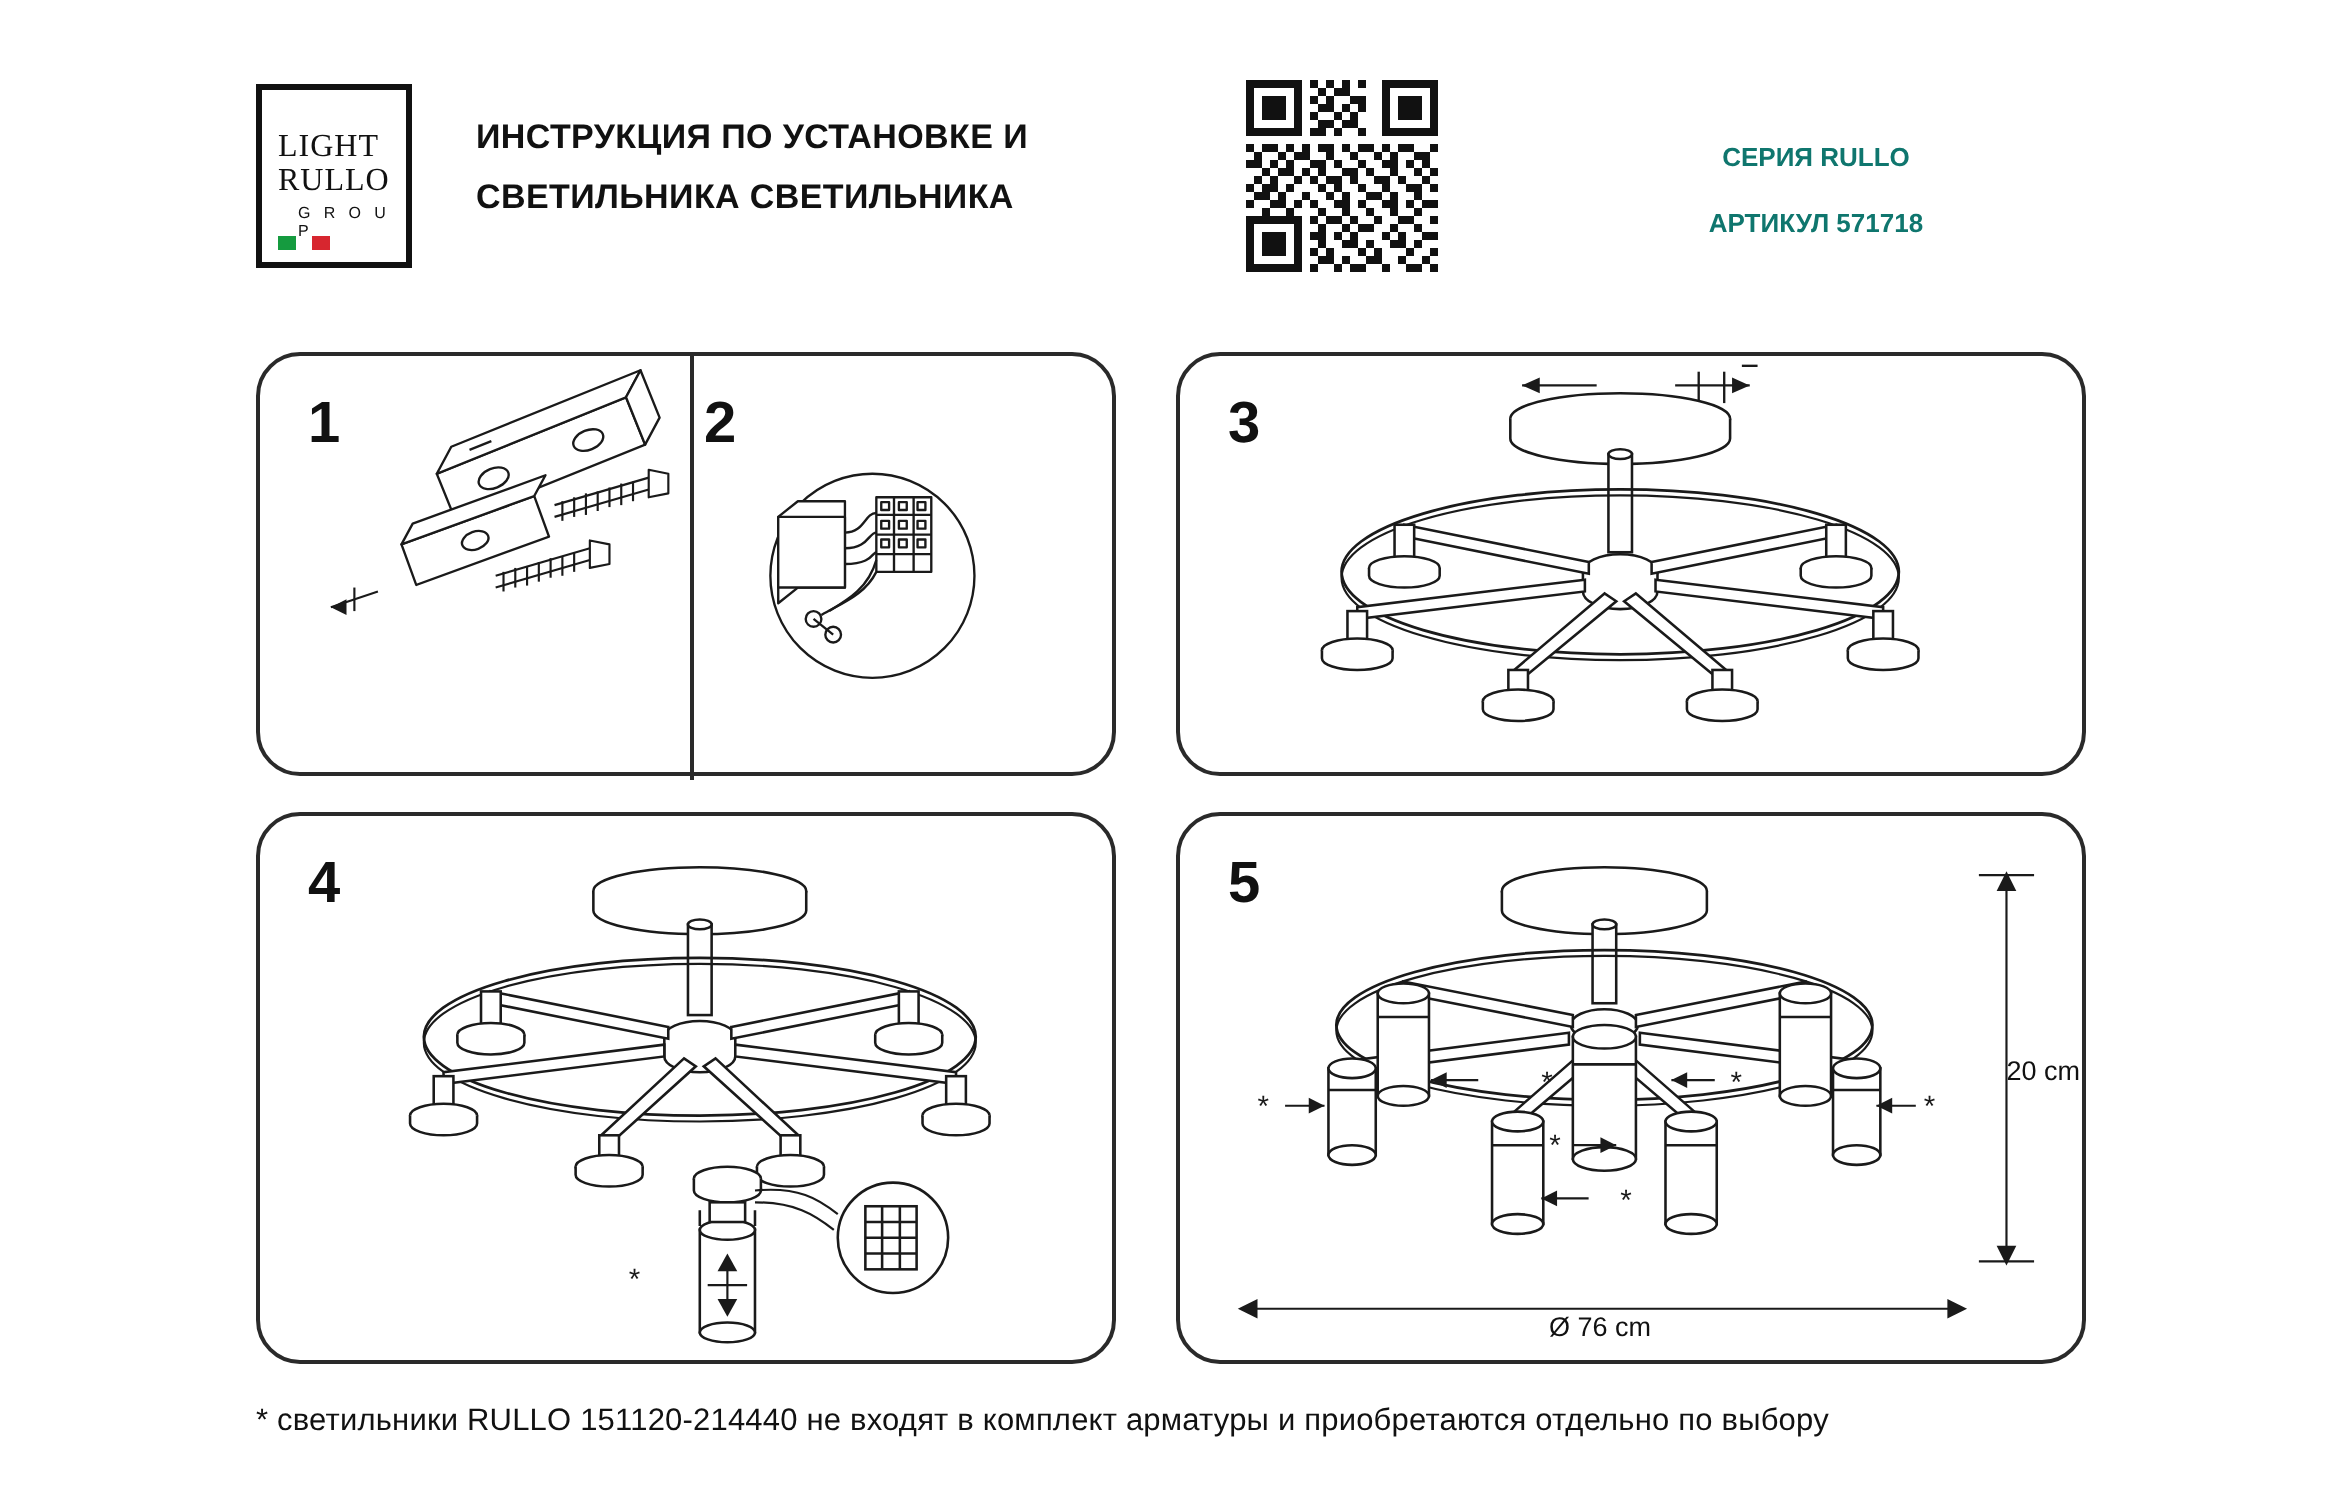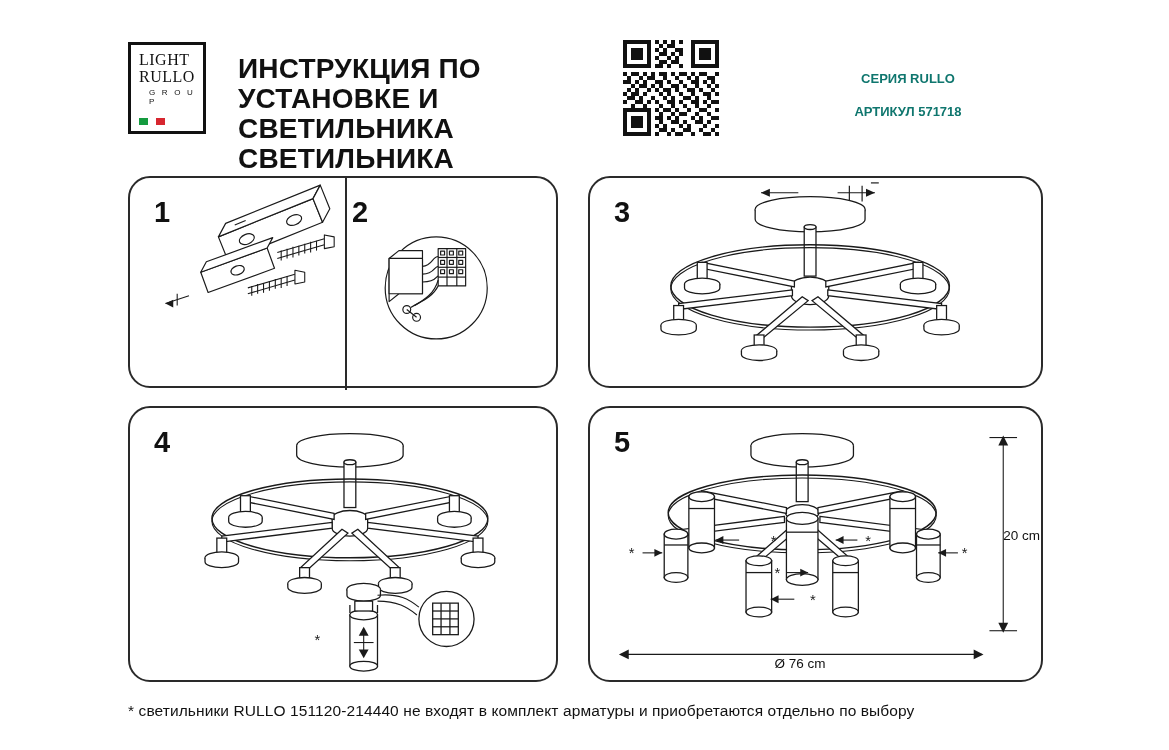--- a/index.html
+++ b/index.html
@@ -30,21 +30,21 @@
     width: 920px;
     height: 96px;
   }
   .logo-box {
     position: absolute;
     left: 0; top: 2px;
     width: 78px;
     height: 92px;
     border: 3px solid #111;
     box-sizing: border-box;
-    padding: 6px 6px 4px 8px;
+    padding: 20px 6px 4px 8px;
   }
   .logo-line {
     font-family: "Liberation Serif", serif;
     font-size: 16px;
     line-height: 17px;
     letter-spacing: 0.5px;
     color: #111;
   }
   .logo-group {
     font-family: "Liberation Sans", sans-serif;
@@ -62,21 +62,21 @@
     height: 7px;
     display: flex;
   }
   .logo-flag i { flex: 1 1 auto; display:block; height: 100%; }
 
   .title {
     position: absolute;
     left: 110px;
     top: 14px;
     width: 390px;
-    font-size: 28px;
+    font-size: 17px;
     font-weight: bold;
     line-height: 30px;
     letter-spacing: 0.2px;
     color: #111;
   }
 
   .qr {
     position: absolute;
     left: 495px;
     top: 0px;

